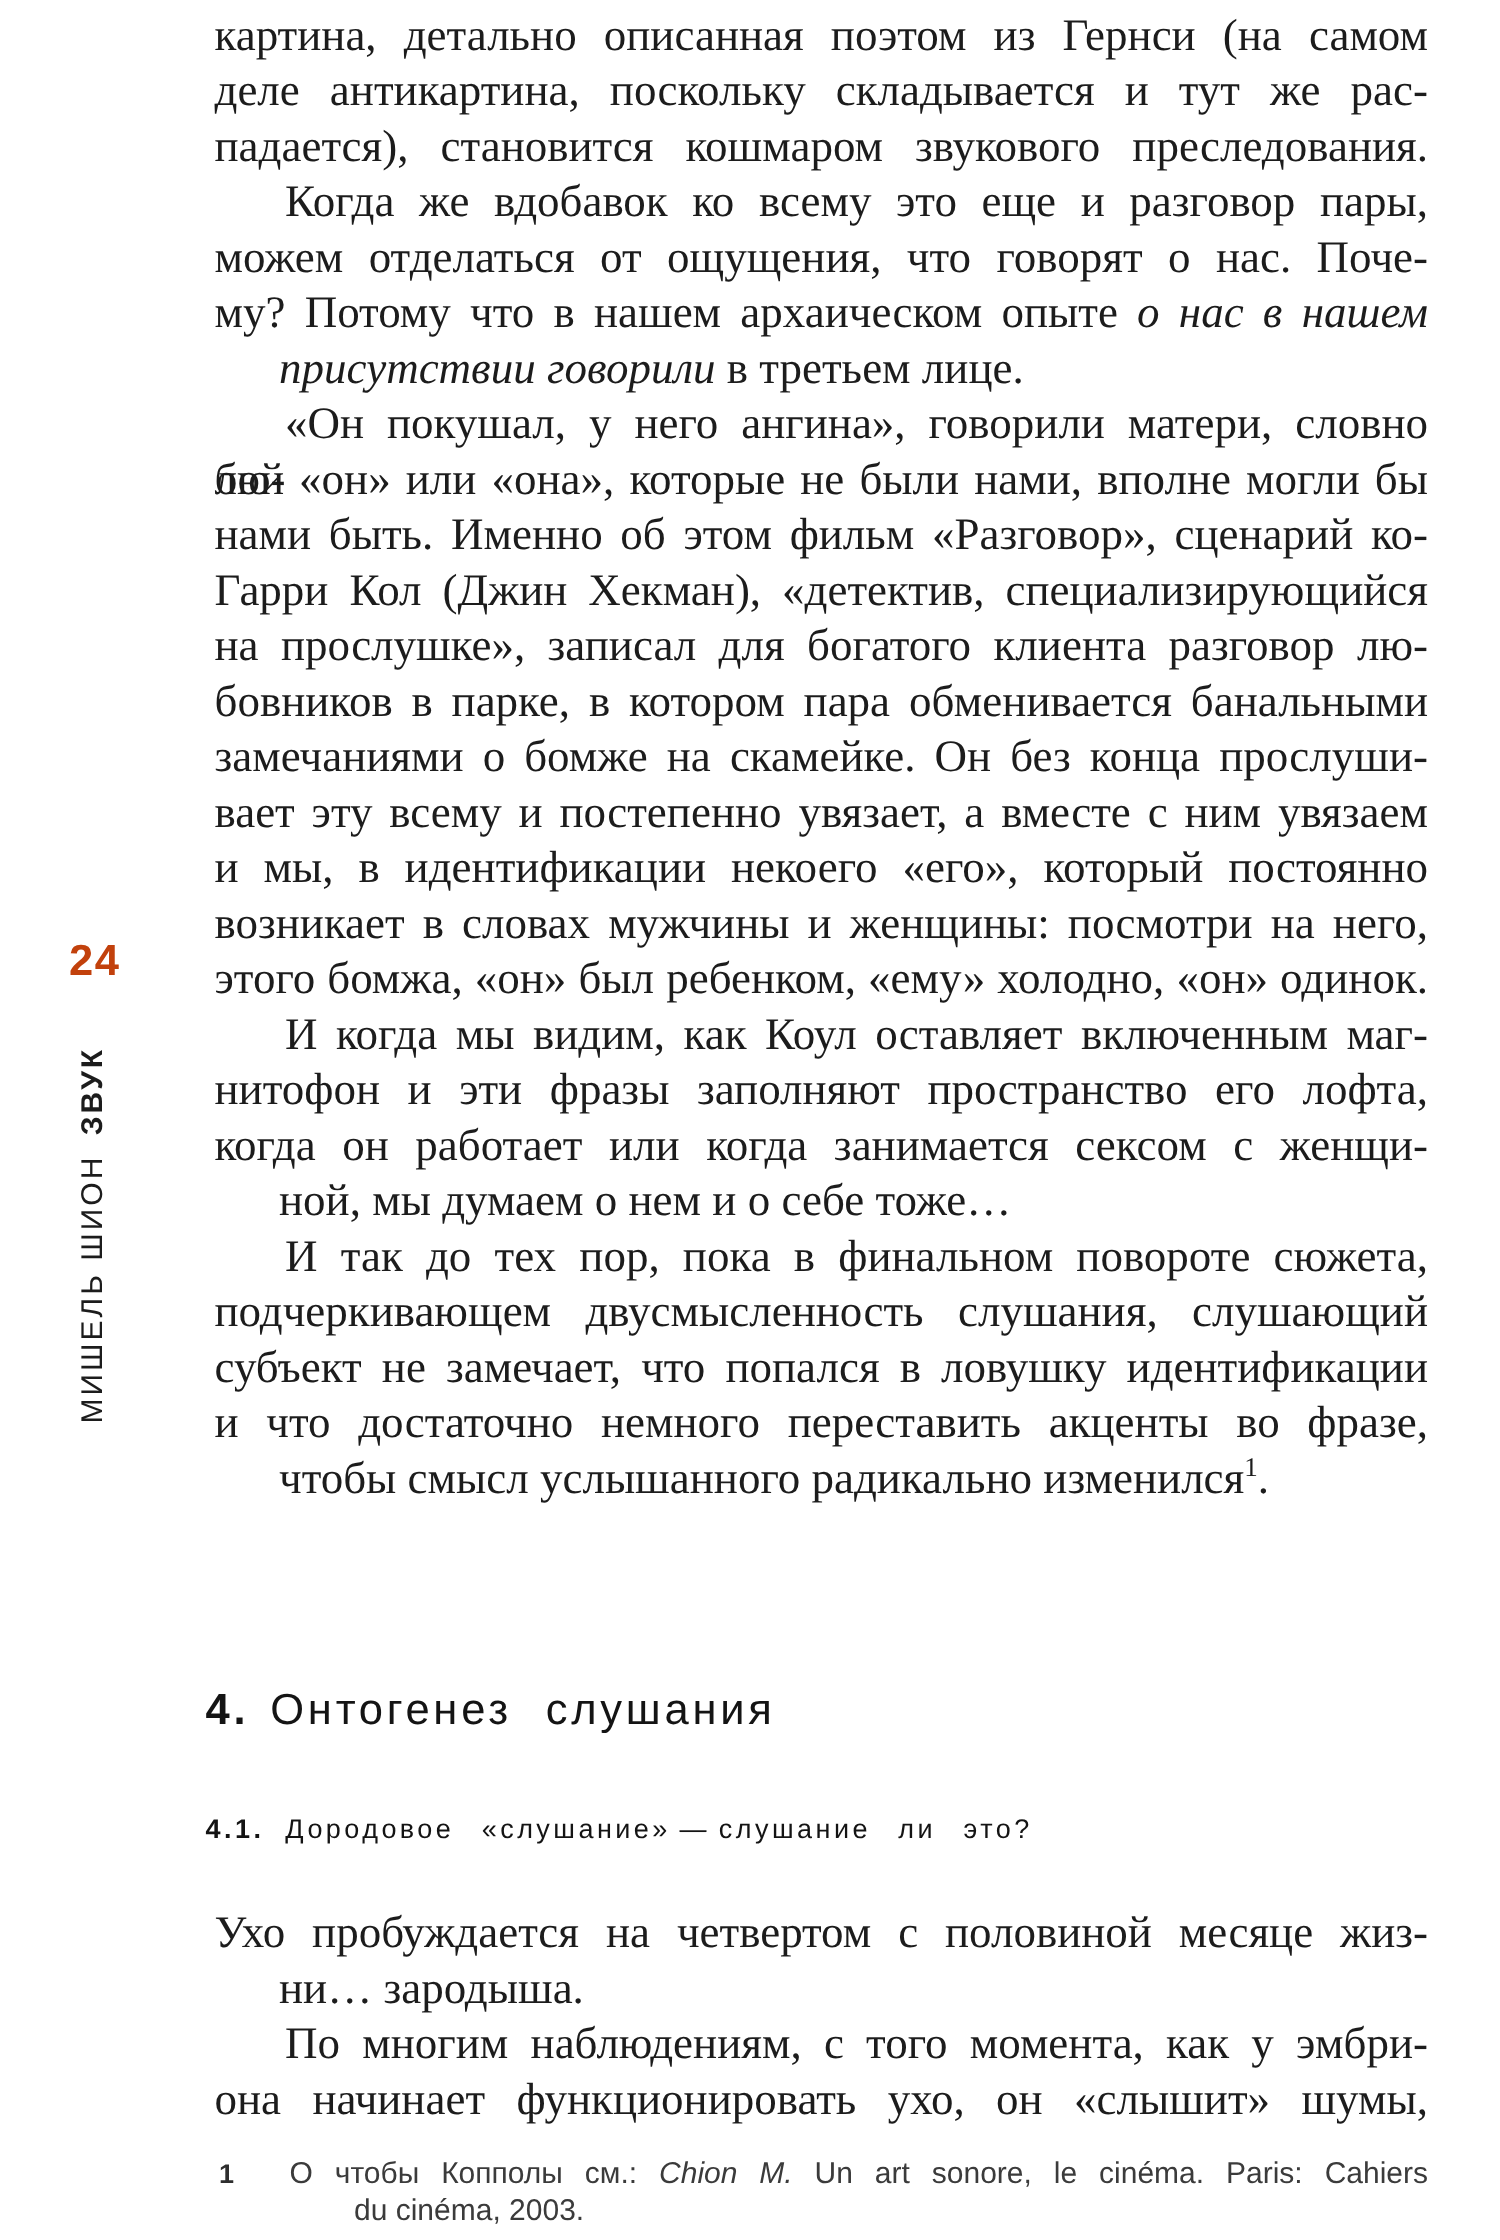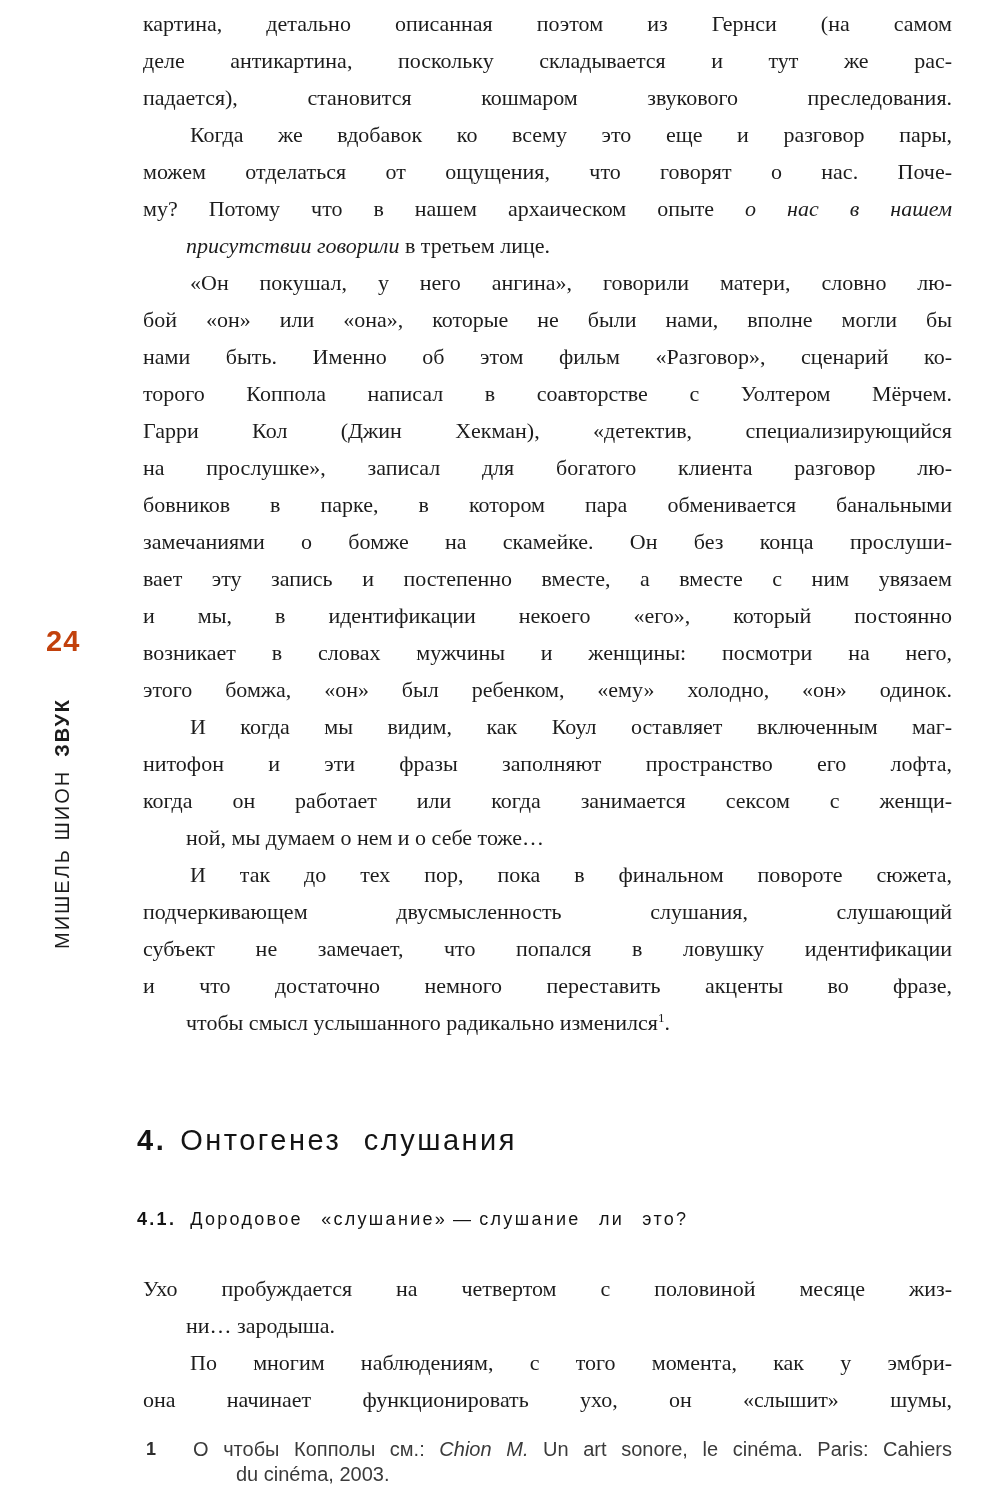--- a/index.html
+++ b/index.html
@@ -14,21 +14,21 @@
   }
 
   
   .textcol { position: absolute; left: 143px; width: 809px; }
   .col-top { top: 5px; }
   .col-bottom { top: 1270px; }
 
   .ln {
     height: 37px;
     line-height: 37px;
-    font-size: 22px;
+    font-size: 30px;
     white-space: normal;
     font-family: Liberation Serif, serif;
   }
   .j   { text-align: justify; text-align-last: justify; }
   .lft { text-align: left; text-align-last: left; margin-left: 43px; }
   .ind { text-indent: 47px; }
   .it  { font-style: italic; }
 
   .fnref {
     font-size: 60%;
@@ -135,26 +135,25 @@
     <div class="ln j">падается), становится кошмаром звукового преследования.</div>
 
     <div class="ln j ind">Когда же вдобавок ко всему это еще и разговор пары,</div>
     <div class="ln j">можем отделаться от ощущения, что говорят о нас. Поче-</div>
     <div class="ln j"><span>му? Потому что в нашем архаическом опыте </span><span class="it">о нас в нашем</span></div>
     <div class="ln lft"><span class="it">присутствии говорили</span><span> в третьем лице.</span></div>
 
     <div class="ln j ind">«Он покушал, у него ангина», говорили матери, словно лю-</div>
     <div class="ln j">бой «он» или «она», которые не были нами, вполне могли бы</div>
     <div class="ln j">нами быть. Именно об этом фильм «Разговор», сценарий ко-</div>
-    <div class="ln j">торого Коппола написал в соавторстве с Уолтером Мёрчем.</div>
     <div class="ln j">Гарри Кол (Джин Хекман), «детектив, специализирующийся</div>
     <div class="ln j">на прослушке», записал для богатого клиента разговор лю-</div>
     <div class="ln j">бовников в парке, в котором пара обменивается банальными</div>
     <div class="ln j">замечаниями о бомже на скамейке. Он без конца прослуши-</div>
-    <div class="ln j">вает эту запись и постепенно вместе, а вместе с ним увязаем</div>
+    <div class="ln j">вает эту всему и постепенно увязает, а вместе с ним увязаем</div>
     <div class="ln j">и мы, в идентификации некоего «его», который постоянно</div>
     <div class="ln j">возникает в словах мужчины и женщины: посмотри на него,</div>
     <div class="ln j">этого бомжа, «он» был ребенком, «ему» холодно, «он» одинок.</div>
 
     <div class="ln j ind">И когда мы видим, как Коул оставляет включенным маг-</div>
     <div class="ln j">нитофон и эти фразы заполняют пространство его лофта,</div>
     <div class="ln j">когда он работает или когда занимается сексом с женщи-</div>
     <div class="ln lft">ной, мы думаем о нем и о себе тоже…</div>
 
     <div class="ln j ind">И так до тех пор, пока в финальном повороте сюжета,</div>

